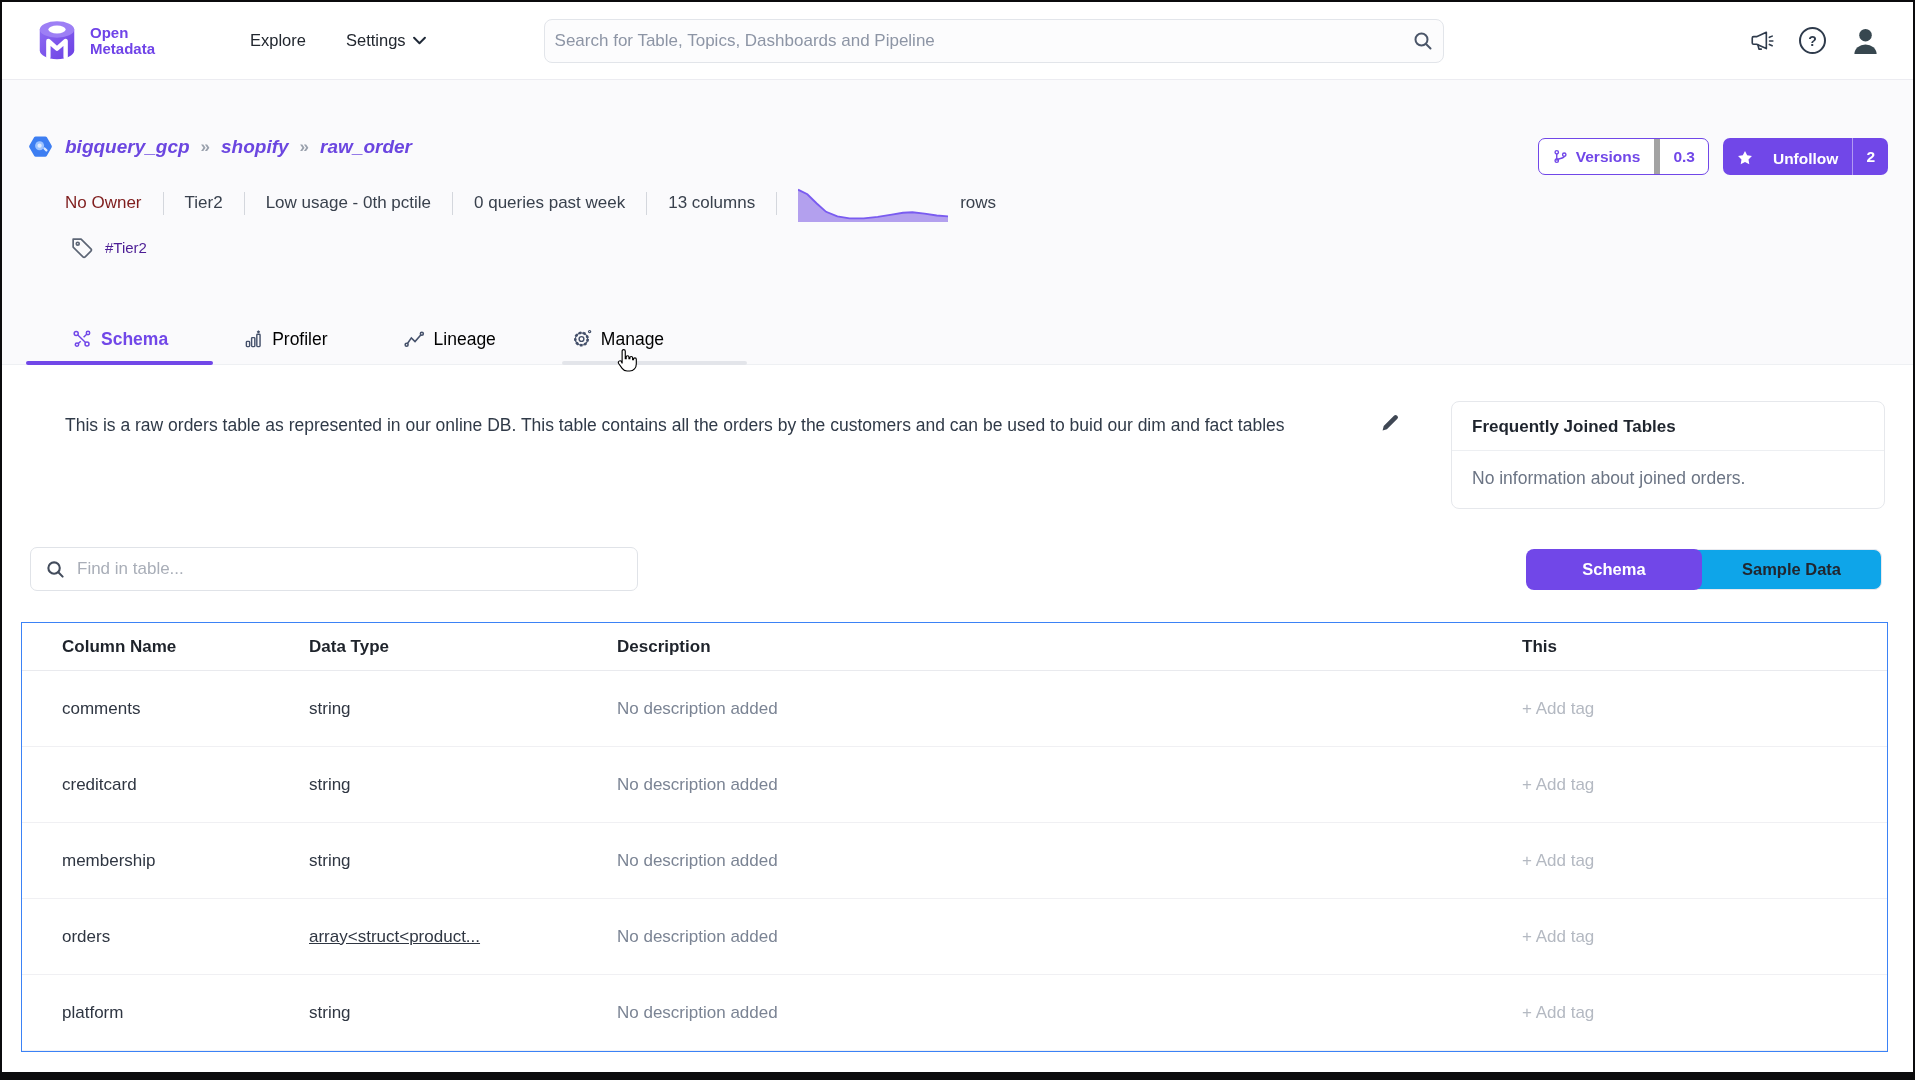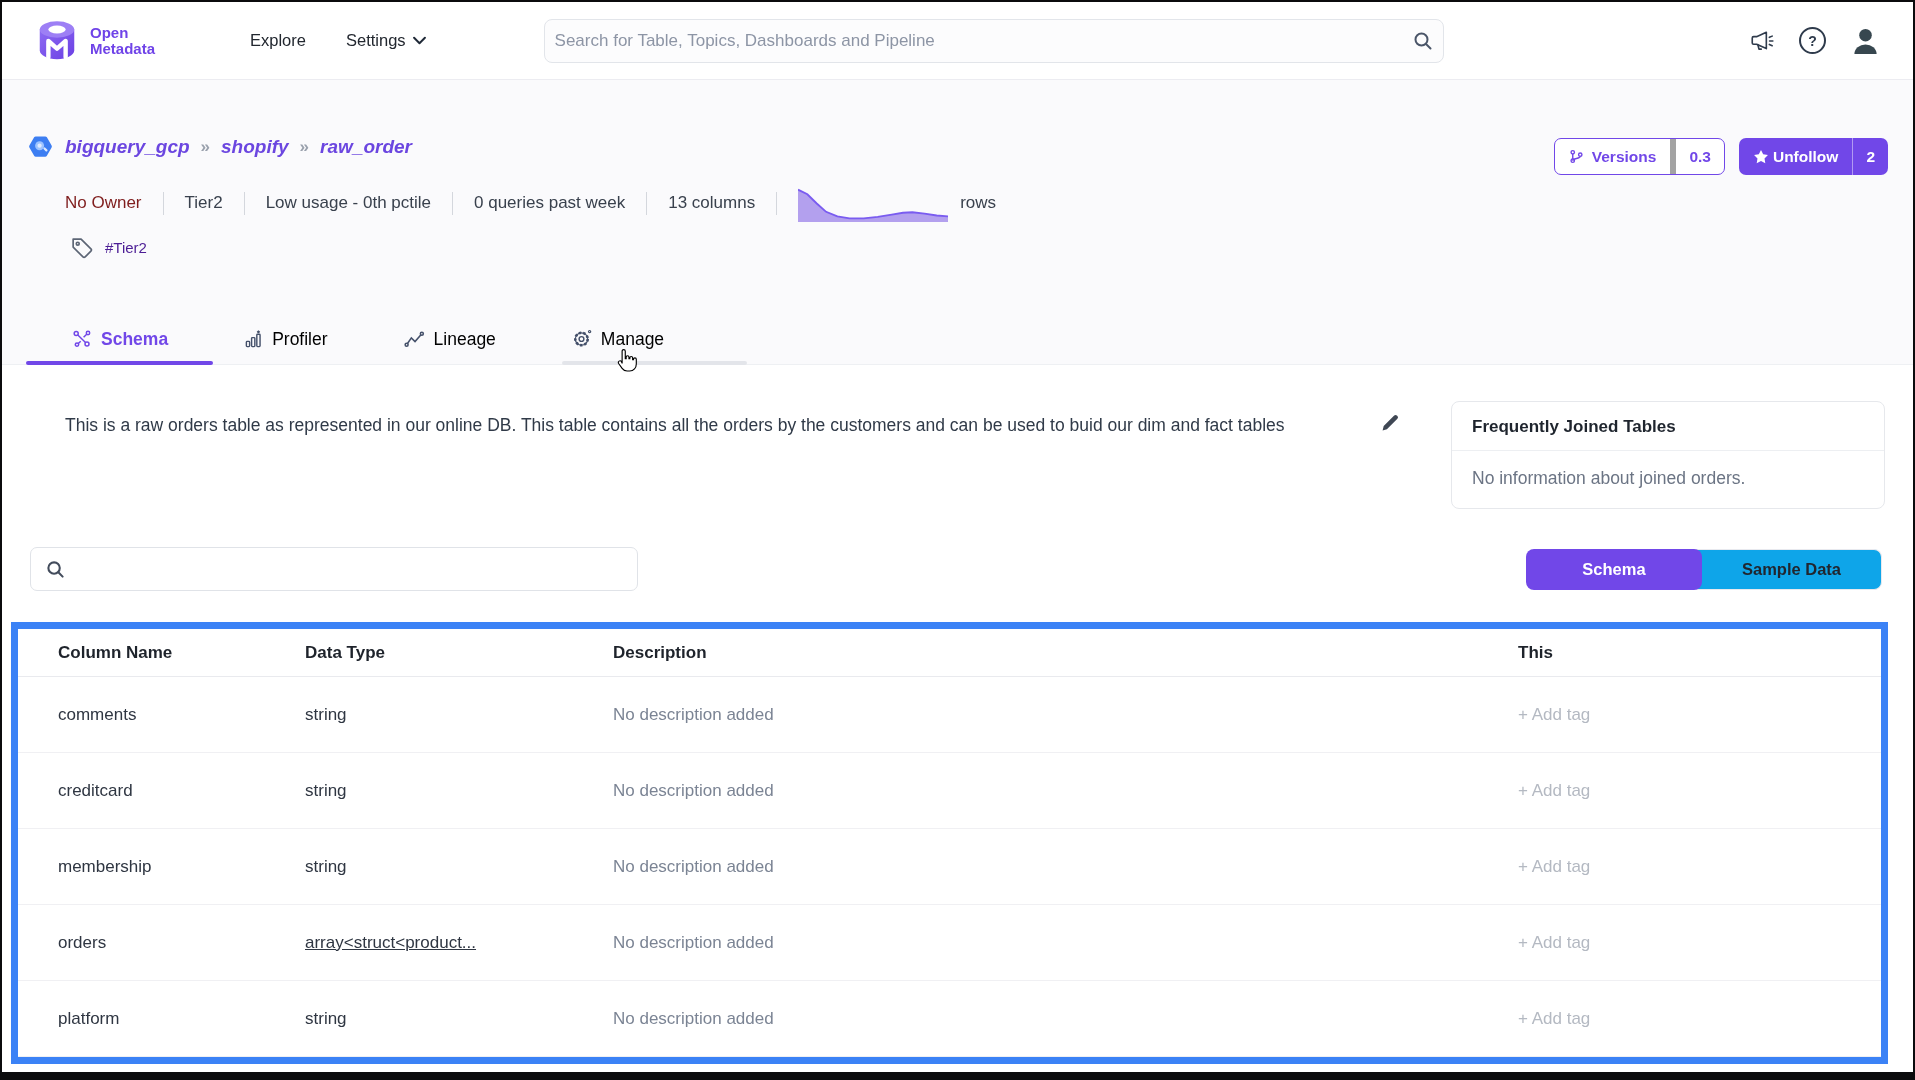--- a/index.html
+++ b/index.html
@@ -21,21 +21,21 @@
 
   
   .breadcrumb { position:absolute; top:131px; left:25px; display:flex; align-items:center; gap:11px; }
   .crumb { font-size:19px; font-weight:600; color:#6b46e0; cursor:pointer;font-style:italic; }
   .crumb-sep { font-size:17px; font-weight:700; color:#9aa1ad; }
   .header-actions { position:absolute; top:136px; right:25px; display:flex; gap:14px; }
   .btn-versions { display:flex; align-items:stretch; border:1px solid #7147e8; border-radius:7px; background:#fff; height:37px; overflow:hidden; cursor:pointer; }
   .btn-versions .seg1 { display:flex; align-items:center; gap:8px; padding:0 14px; font-size:15.5px; font-weight:600; color:#7147e8; border-right:6px solid #a3a3a3; }
   .btn-versions .seg2 { display:flex; align-items:center; padding:0 13px; font-size:15.5px; font-weight:600; color:#7147e8; }
   .btn-follow { display:flex; align-items:stretch; border-radius:7px; background:#7147e8; height:37px; overflow:hidden; cursor:pointer; }
-  .btn-follow .seg1 { display:flex; align-items:center; gap:4px; padding:0 14px; font-size:15.5px; font-weight:600; color:#fff; border-right:1px solid rgba(255,255,255,.45); }
+  .btn-follow .seg1 { display:flex; gap:20px; padding:12px 14px; font-size:15.5px; font-weight:600; color:#fff; border-right:1px solid rgba(255,255,255,.45); }
   .btn-follow .seg2 { display:flex; align-items:center; padding:0 13px; font-size:15.5px; font-weight:600; color:#fff; }
 
   .meta-row { position:absolute; top:182px; left:63px; height:38px; display:flex; align-items:center; }
   .meta-item { font-size:17px; color:#39414d; white-space:nowrap; }
   .meta-item.muted { color:#7f1d1d; }
   .meta-sep { width:1px; height:23px; background:#d4d7dd; margin:0 21px; }
   .spark { width:150px; height:37px; margin-right:12px; }
   .rows-label { font-size:17px; color:#39414d; }
 
   .tag-row { position:absolute; top:234px; left:68px; display:flex; align-items:center; gap:12px; }
@@ -61,21 +61,21 @@
   .find-box { position:absolute; left:28px; top:182px; width:608px; height:44px; border:1px solid #e0e3e8; border-radius:7px; background:#fff; display:flex; align-items:center; padding:0 15px; gap:12px; }
   .find-box input { flex:1; border:none; outline:none; font-size:17px; color:#333; font-family:"Liberation Sans", sans-serif; }
   .find-box input::placeholder { color:#a9aeb8; }
 
   .toggle { position:absolute; top:184px; right:31px; display:flex; height:41px; border-radius:8px; }
   .toggle-seg { display:flex; align-items:center; justify-content:center; font-size:16.5px; font-weight:600; cursor:pointer; }
   .toggle-seg.on { width:176px; background:#7147e8; color:#fff; border-radius:8px; z-index:2; }
   .toggle-seg.off { width:188px; background:#0ea5e9; color:#21262f; border:1px solid #e8e9ee; border-left:none; border-radius:0 8px 8px 0; margin-left:-8px; padding-left:8px; }
 
   
-  .schema-table { position:absolute; left:9px; right:25px; top:257px; border:7px solid #3b82f6; background:#fff; }
+  .schema-table { position:absolute; left:19px; right:25px; top:257px; border:1px solid #3b82f6; background:#fff; }
   .t-row { display:grid; grid-template-columns:247px 308px 920px auto; align-items:center; }
   .t-head { height:48px; border-bottom:1px solid #e9eaee; }
   .t-head .cell { font-size:17px; font-weight:600; color:#1e232b; }
   .t-body-row { height:76px; border-bottom:1px solid #f0f0f3; }
   .cell { padding-left:40px; font-size:17px; }
   .cell.tags-cell { padding-left:25px; }
   .c-name { color:#2f3642; }
   .c-type { color:#2f3642; }
   .c-type.linked { text-decoration:underline; cursor:pointer; }
   .c-desc { color:#7b8494; }
@@ -290,20 +290,21 @@
       <div class="joined-body">No information about joined orders.</div>
     </div>
 
     <div class="find-box">
       <span>
         <svg viewBox="0 0 20 20" width="19" height="19">
             <circle cx="8.5" cy="8.5" r="6" fill="none" stroke="#434c5c" stroke-width="2.2"></circle>
             <line x1="13" y1="13" x2="17.5" y2="17.5" stroke="#434c5c" stroke-width="2.2" stroke-linecap="round"></line>
           </svg>
       </span>
+      <input type="text" placeholder="Find in table..." style="">
     </div>
 
     <div class="toggle">
       <div class="toggle-seg on">Schema</div>
       <div class="toggle-seg off">Sample Data</div>
     </div>
 
     <div class="schema-table">
       <div class="t-row t-head">
         <div class="cell">Column Name</div>

